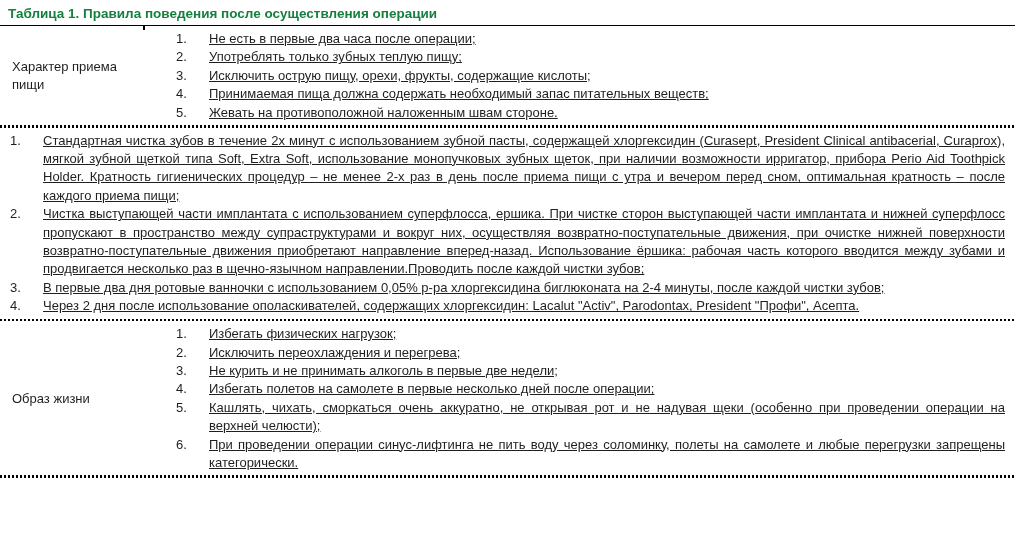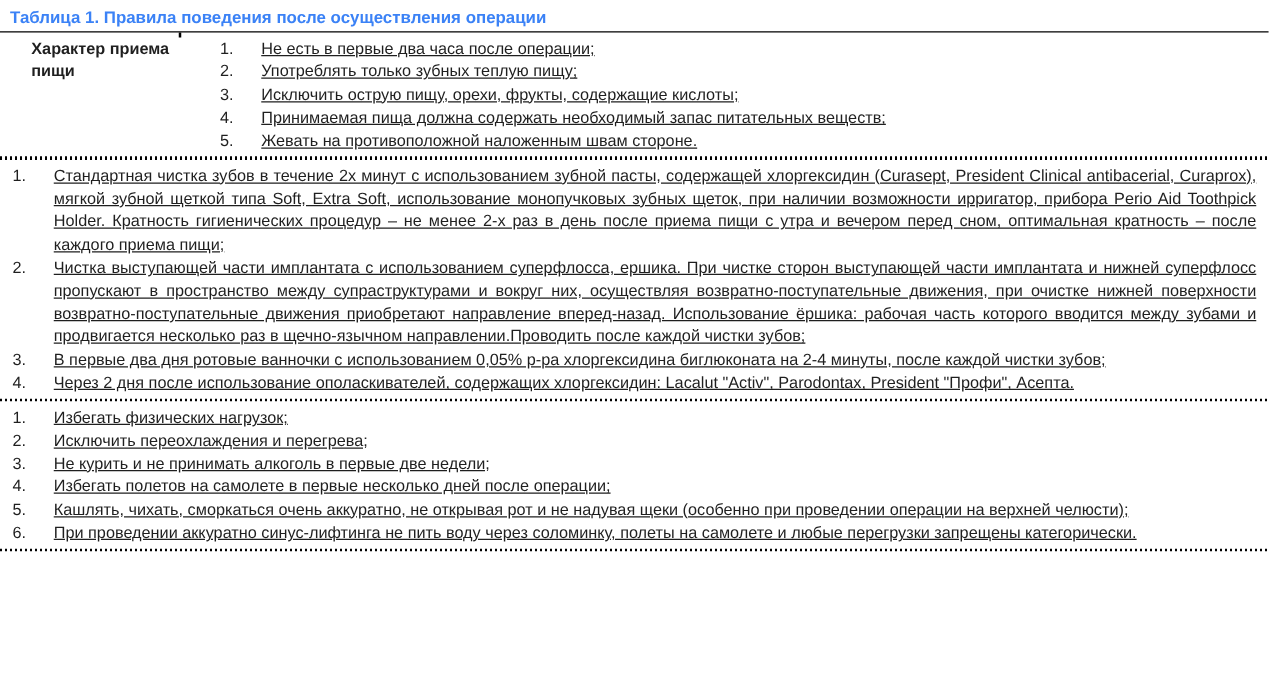--- a/index.html
+++ b/index.html
@@ -10,21 +10,21 @@
     background: #ffffff;
     overflow: hidden;
     font-family: "Liberation Sans", "DejaVu Sans", sans-serif;
     color: #1f1f1f;
   }
   .page { width: 1015px; height: 545px; }
 
   .title {
     font-size: 13.5px;
     font-weight: bold;
-    color: #3b82f6;
+    color: #15803d;
     margin: 0;
     padding: 6px 10px 4px 8px;
     line-height: 15px;
   }
   .title-rule {
     position: relative;
     height: 0;
     border-top: 1.5px solid #000000;
   }
   .title-rule .tick {
@@ -34,23 +34,22 @@
     width: 1.5px;
     height: 4px;
     background: #000000;
   }
 
   .row { display: flex; padding: 4px 0 2px 0; }
   .label-cell {
     flex: 0 0 166px;
     width: 166px;
     display: flex;
-    align-items: flex-start;
-    padding-left: 25px;
-    font-weight: bold;
+    align-items: center;
+    padding-left: 12px;
   }
   .label {
     font-size: 13px;
     line-height: 18.4px;
     max-width: 118px;
   }
   .items { flex: 1; padding: 0 10px 0 10px; }
   .item { display: flex; }
   .num {
     flex: 0 0 33px;
@@ -133,20 +132,23 @@
 
   <div class="item">
     <span class="num">4.</span>
     <span class="txt">Через 2 дня после использование ополаскивателей, содержащих хлоргексидин:  Lacalut  "Activ",  Parodontax,  President "Профи", Асепта.</span>
   </div>
 </div>
   </div>
   <div class="sep"></div>
 
   <div class="row">
+    <div class="label-cell">
+      <div class="label">Образ жизни</div>
+    </div>
     <div class="items">
   <div class="item">
     <span class="num">1.</span>
     <span class="txt">Избегать физических нагрузок;</span>
   </div>
 
   <div class="item">
     <span class="num">2.</span>
     <span class="txt">Исключить переохлаждения и перегрева;</span>
   </div>
@@ -161,19 +163,19 @@
     <span class="txt">Избегать полетов на самолете в первые несколько дней после операции;</span>
   </div>
 
   <div class="item">
     <span class="num">5.</span>
     <span class="txt">Кашлять, чихать,  сморкаться  очень  аккуратно,  не  открывая  рот  и  не  надувая  щеки  (особенно  при  проведении операции на верхней челюсти);</span>
   </div>
 
   <div class="item">
     <span class="num">6.</span>
-    <span class="txt">При проведении аккуратно синус-лифтинга не пить воду через соломинку, полеты на самолете и любые перегрузки запрещены категорически.</span>
+    <span class="txt">При проведении операции синус-лифтинга не пить воду через соломинку, полеты на самолете и любые перегрузки запрещены категорически.</span>
   </div>
 </div>
   </div>
   <div class="sep"></div>
 </div>
 </div>
 
 </body></html>

